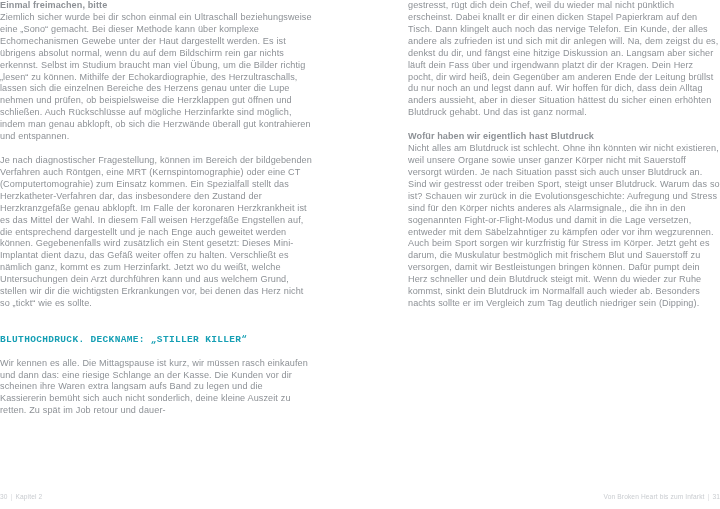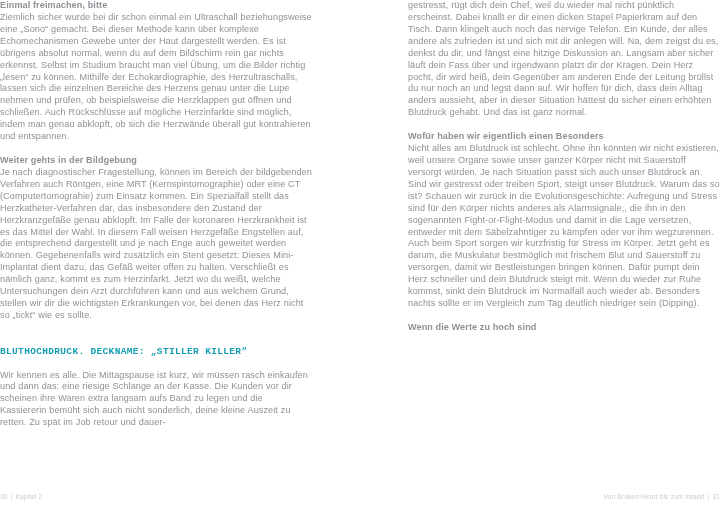--- a/index.html
+++ b/index.html
@@ -97,21 +97,20 @@
 
   <div class="page page-left">
     <div class="column">
 
       <div class="sub-heading block">Einmal freimachen, bitte</div>
 
       <div class="body-text block">Ziemlich sicher wurde bei dir schon einmal ein Ultraschall beziehungsweise eine „Sono“ gemacht. Bei dieser Methode kann über komplexe Echomechanismen Gewebe unter der Haut dargestellt werden. Es ist übrigens absolut normal, wenn du auf dem Bildschirm rein gar nichts erkennst. Selbst im Studium braucht man viel Übung, um die Bilder richtig „lesen“ zu können. Mithilfe der Echokardiographie, des Herzultraschalls, lassen sich die einzelnen Bereiche des Herzens genau unter die Lupe nehmen und prüfen, ob beispielsweise die Herzklappen gut öffnen und schließen. Auch Rückschlüsse auf mögliche Herzinfarkte sind möglich, indem man genau abklopft, ob sich die Herzwände überall gut kontrahieren und entspannen.</div>
 
       <div class="spacer-line"></div>
 
-      <div class="sub-heading block">Weiter gehts in der Bildgebung</div>
 
       <div class="body-text block">Je nach diagnostischer Fragestellung, können im Bereich der bildgebenden Verfahren auch Röntgen, eine MRT (Kernspintomographie) oder eine CT (Computertomograhie) zum Einsatz kommen. Ein Spezialfall stellt das Herzkatheter-Verfahren dar, das insbesondere den Zustand der Herzkranzgefäße genau abklopft. Im Falle der koronaren Herzkrankheit ist es das Mittel der Wahl. In diesem Fall weisen Herzgefäße Engstellen auf, die entsprechend dargestellt und je nach Enge auch geweitet werden können. Gegebenenfalls wird zusätzlich ein Stent gesetzt: Dieses Mini-Implantat dient dazu, das Gefäß weiter offen zu halten. Verschließt es nämlich ganz, kommt es zum Herzinfarkt. Jetzt wo du weißt, welche Untersuchungen dein Arzt durchführen kann und aus welchem Grund, stellen wir dir die wichtigsten Erkrankungen vor, bei denen das Herz nicht so „tickt“ wie es sollte.</div>
 
       <div class="spacer-line"></div>
       <div class="spacer-line"></div>
 
       <div class="section-heading block">BLUTHOCHDRUCK. DECKNAME: „STILLER KILLER“</div>
 
       <div class="spacer-line"></div>
 
@@ -125,27 +124,26 @@
   </div>
 
   <div class="page page-right">
     <div class="column">
 
       <div class="body-text block">gestresst, rügt dich dein Chef, weil du wieder mal nicht pünktlich erscheinst. Dabei knallt er dir einen dicken Stapel Papierkram auf den Tisch. Dann klingelt auch noch das nervige Telefon. Ein Kunde, der alles andere als zufrieden ist und sich mit dir anlegen will. Na, dem zeigst du es, denkst du dir, und fängst eine hitzige Diskussion an. Langsam aber sicher läuft dein Fass über und irgendwann platzt dir der Kragen. Dein Herz pocht, dir wird heiß, dein Gegenüber am anderen Ende der Leitung brüllst du nur noch an und legst dann auf. Wir hoffen für dich, dass dein Alltag anders aussieht, aber in dieser Situation hättest du sicher einen erhöhten Blutdruck gehabt. Und das ist ganz normal.</div>
 
 
       <div class="spacer-line"></div>
 
-      <div class="sub-heading block">Wofür haben wir eigentlich einen Besonders</div>
+      <div class="sub-heading block">Wofür haben wir eigentlich hast Blutdruck</div>
 
       <div class="body-text block">Nicht alles am Blutdruck ist schlecht. Ohne ihn könnten wir nicht existieren, weil unsere Organe sowie unser ganzer Körper nicht mit Sauerstoff versorgt würden. Je nach Situation passt sich auch unser Blutdruck an. Sind wir gestresst oder treiben Sport, steigt unser Blutdruck. Warum das so ist? Schauen wir zurück in die Evolutionsgeschichte: Aufregung und Stress sind für den Körper nichts anderes als Alarmsignale,, die ihn in den sogenannten Fight-or-Flight-Modus und damit in die Lage versetzen, entweder mit dem Säbelzahntiger zu kämpfen oder vor ihm wegzurennen. Auch beim Sport sorgen wir kurzfristig für Stress im Körper. Jetzt geht es darum, die Muskulatur bestmöglich mit frischem Blut und Sauerstoff zu versorgen, damit wir Bestleistungen bringen können. Dafür pumpt dein Herz schneller und dein Blutdruck steigt mit. Wenn du wieder zur Ruhe kommst, sinkt dein Blutdruck im Normalfall auch wieder ab. Besonders nachts sollte er im Vergleich zum Tag deutlich niedriger sein (Dipping).</div>
 
       <div class="spacer-line"></div>
 
-      <div class="sub-heading block">Wenn die Werte zu hoch sind</div>
 
 
     </div>
 
     <div class="footer footer-right">
       <span>Von Broken Heart bis zum Infarkt</span><span class="sep">|</span><span>31</span>
     </div>
   </div>
 
 </div>

